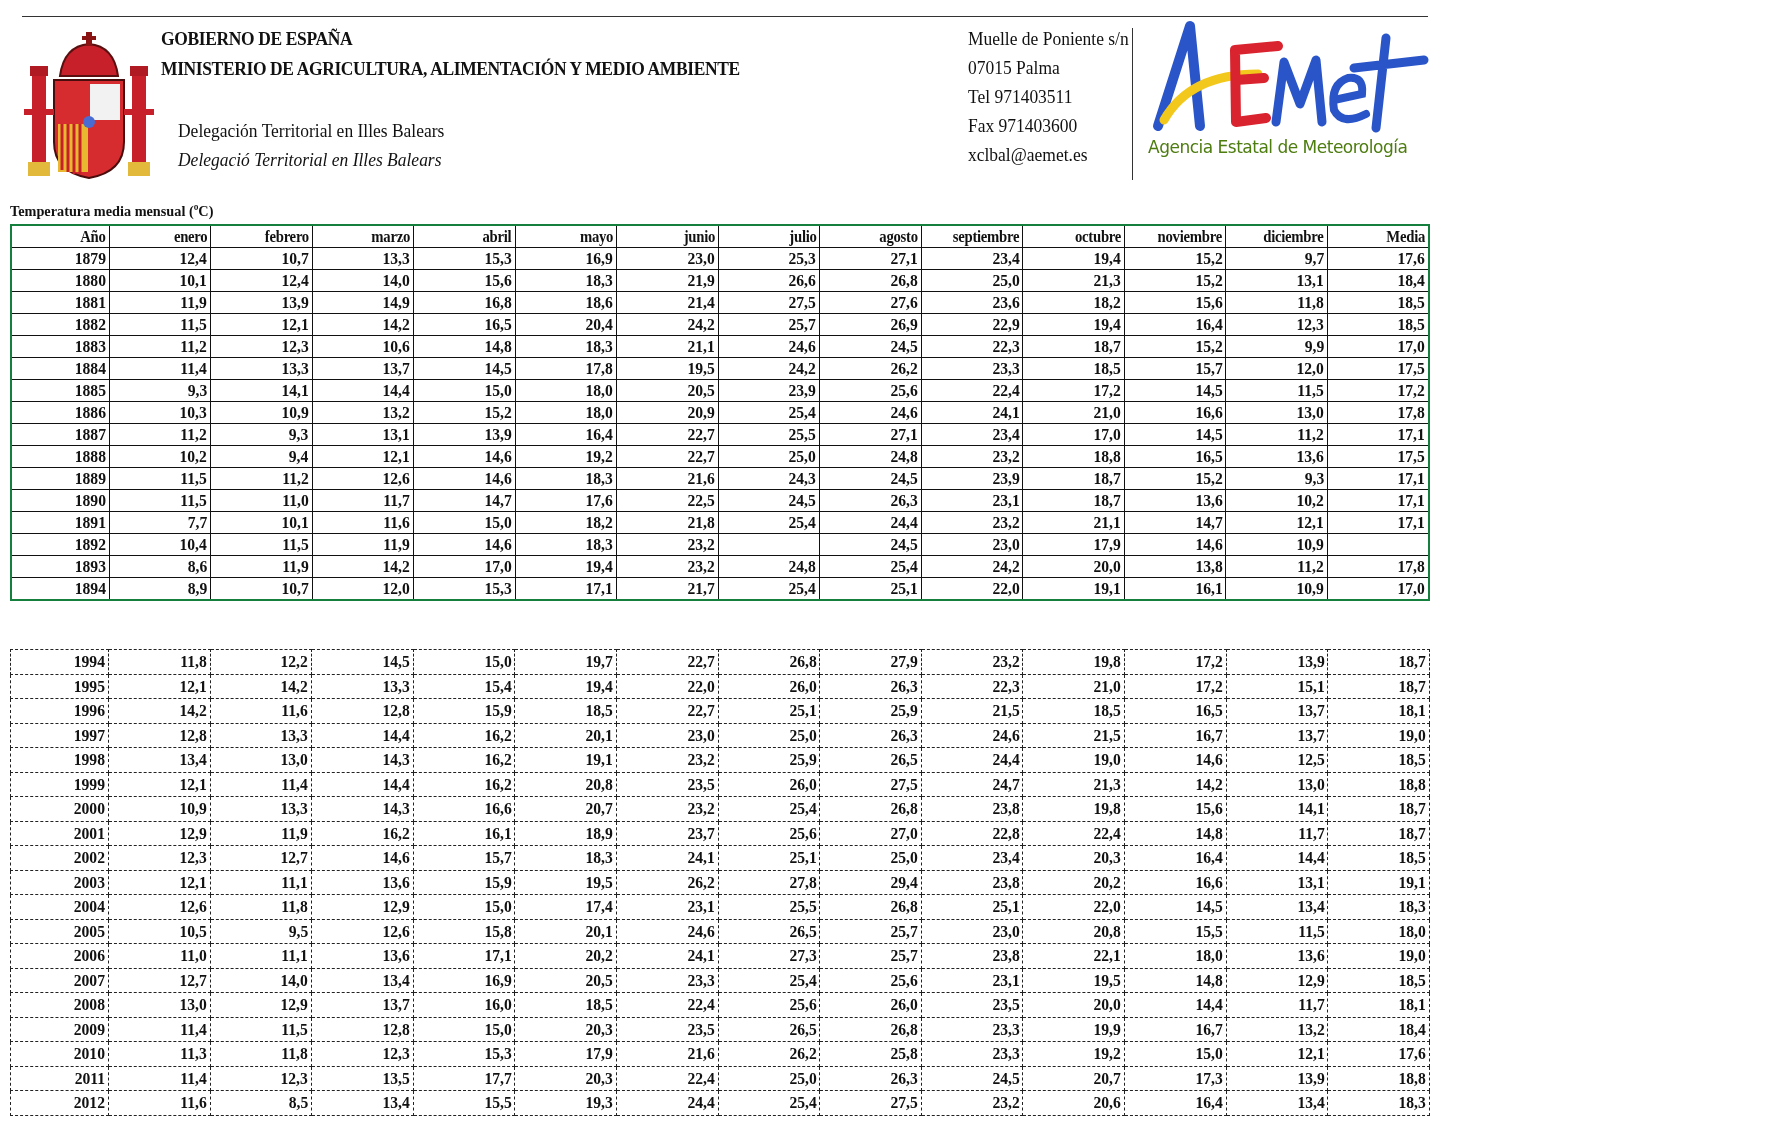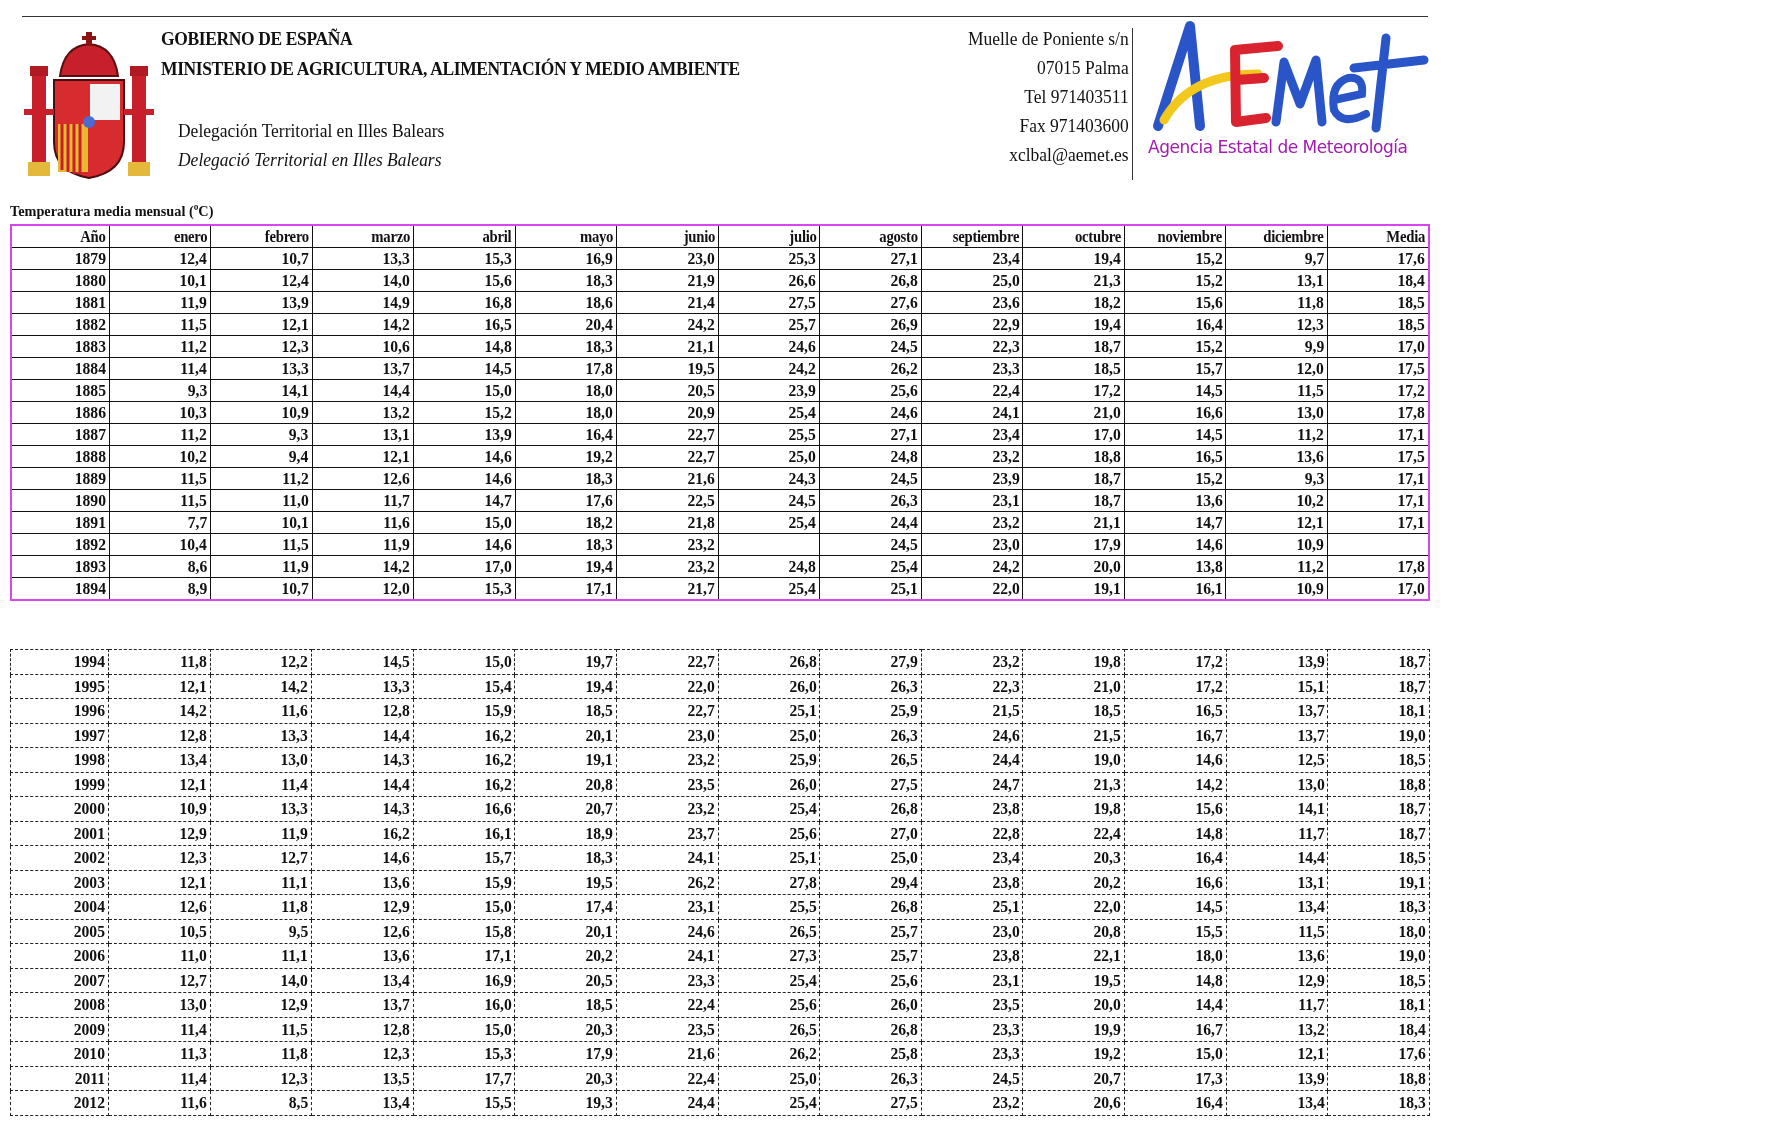--- a/index.html
+++ b/index.html
@@ -12,34 +12,34 @@
   .coat { position: absolute; left: 24px; top: 32px; width: 130px; height: 148px; }
 
   .gov { position: absolute; left: 161px; top: 28px; }
   .gov .l1, .gov .l2 { font-weight: bold; font-size: 19px; letter-spacing: -0.4px;
                        transform: scaleX(0.92); transform-origin: left; white-space: nowrap; }
   .gov .l1 { margin-bottom: 8px; }
   .deleg { position: absolute; left: 178px; top: 120px; font-size: 19px; }
   .deleg div { transform: scaleX(0.92); transform-origin: left; white-space: nowrap; margin-bottom: 7px; }
   .deleg .it { font-style: italic; }
 
-  .contact { position: absolute; right: 650px; top: 24px; text-align: right; font-size: 19px; }
+  .contact { position: absolute; right: 650px; top: 24px; text-align: left; font-size: 19px; }
   .contact div { height: 29px; line-height: 29px; white-space: nowrap; transform: scaleX(0.92); transform-origin: right; }
   .vsep { position: absolute; left: 1132px; top: 28px; width: 0; height: 152px; border-left: 1.5px solid #333; }
 
   .logo { position: absolute; left: 1140px; top: 18px; width: 290px; height: 160px; }
-  .logo-sub { position: absolute; left: 1148px; top: 137px; color: #a21caf;
+  .logo-sub { position: absolute; left: 1148px; top: 137px; color: #4d7c0f;
               font-family: "DejaVu Sans", sans-serif; font-size: 17px; letter-spacing: -0.5px; white-space: nowrap; }
 
   .table-title { position: absolute; left: 10px; top: 202px; font-weight: bold; font-size: 15.5px;
                  white-space: nowrap; transform: scaleX(0.92); transform-origin: left; }
 
   table.t { position: absolute; border-collapse: collapse; table-layout: fixed; }
   table.t td { padding: 0 3px 0 0; text-align: right; font-weight: bold; white-space: nowrap; overflow: hidden; }
-  #t1 { left: 10px; top: 224px; width: 1420px; border: 2px solid #d946ef; }
+  #t1 { left: 10px; top: 224px; width: 1420px; border: 2px solid #15803d; }
   #t1 td { border: 1.6px solid #111; height: 21px; line-height: 21px; font-size: 17px; }
   #t1 tr.hdr td { font-size: 16px; letter-spacing: -0.3px; }
   #t2 { left: 10px; top: 649px; width: 1420px; border: 1.6px dashed #222; }
   #t2 td { border: 1.5px dashed #222; height: 23.5px; line-height: 23.5px; font-size: 17px; font-weight: bold; }
   .num { display: inline-block; transform: scaleX(0.92); transform-origin: right; }
 </style>
 </head>
 <body>
 
 <div class="top-rule"></div>

